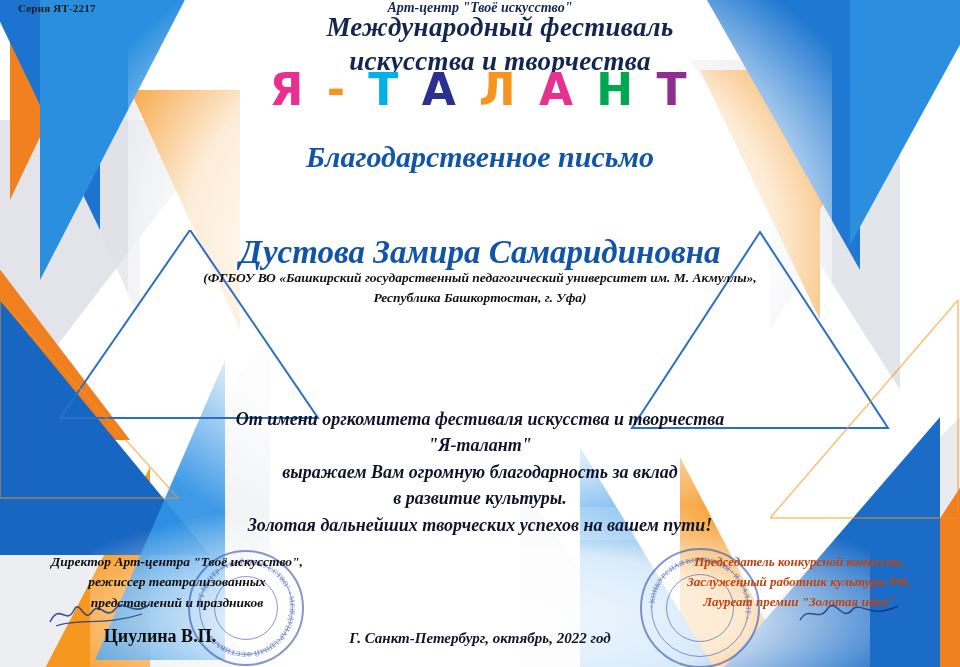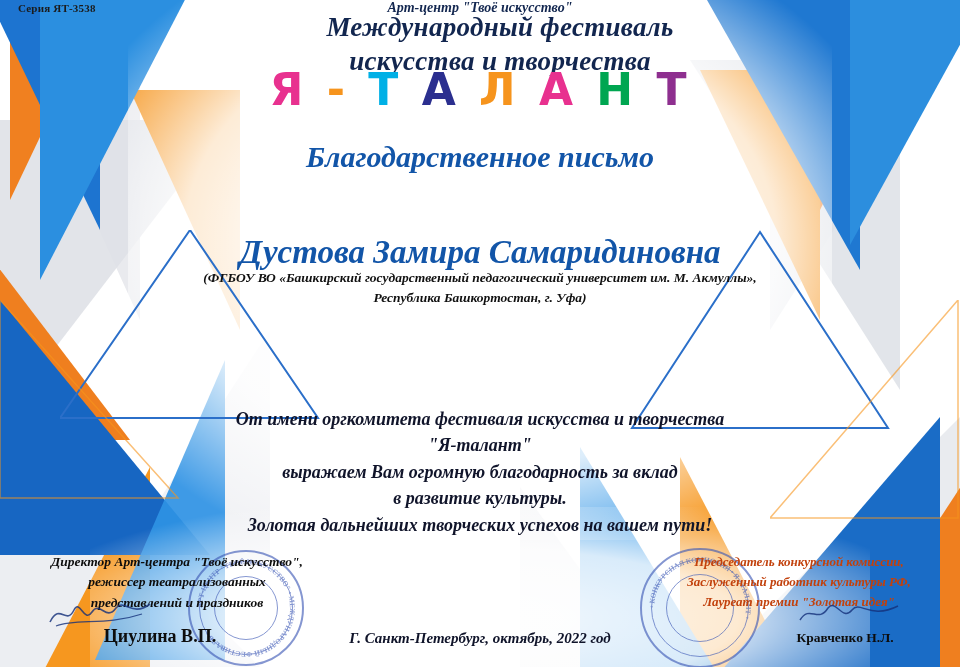--- a/index.html
+++ b/index.html
@@ -414,21 +414,21 @@
   </svg>
   <svg class="shape" style="left:0px; top:300px;" width="180" height="200">
     <polygon points="0,0 178,198 0,198" fill="none" stroke="#f6941d" stroke-width="1.5" opacity=".6"></polygon>
   </svg>
   <svg class="shape" style="right:0px; top:300px;" width="190" height="220">
     <polygon points="188,0 0,218 188,218" fill="none" stroke="#f6941d" stroke-width="1.5" opacity=".6"></polygon>
   </svg>
 
   <div class="content">
 
-    <div class="series">Серия ЯТ-3538</div>
+    <div class="series">Серия ЯТ-2217</div>
 
     <div class="org-line">Арт-центр "Твоё искусство"</div>
     <div class="fest-line1">Международный фестиваль</div>
     <div class="fest-line2">искусства и творчества</div>
 
     <div class="logo">
       <span style="color:#e8318f">Я</span>
       <span style="color:#f6941d">-</span>
       <span style="color:#00b0e6">Т</span>
       <span style="color:#2b2f8f">А</span>
@@ -487,17 +487,16 @@
     <div class="sign-left-name">Циулина В.П.</div>
 
     <div class="sign-right">
       <div>Председатель конкурсной комиссии,</div>
       <div>Заслуженный работник культуры РФ,</div>
       <div>Лауреат премии "Золотая идея"</div>
     </div>
     <svg class="sig-scribble sig-right-scribble" width="110" height="34">
       <path d="M6,24 C16,8 24,28 34,12 C42,2 48,26 58,14 C66,4 76,24 104,10" fill="none" stroke="#14307a" stroke-width="1.5"></path>
     </svg>
-    <div class="sign-right-name">Кравченко Н.Л.</div>
 
     <div class="place-date">Г. Санкт-Петербург, октябрь, 2022 год</div>
   </div>
 </div>
 
 </body></html>

